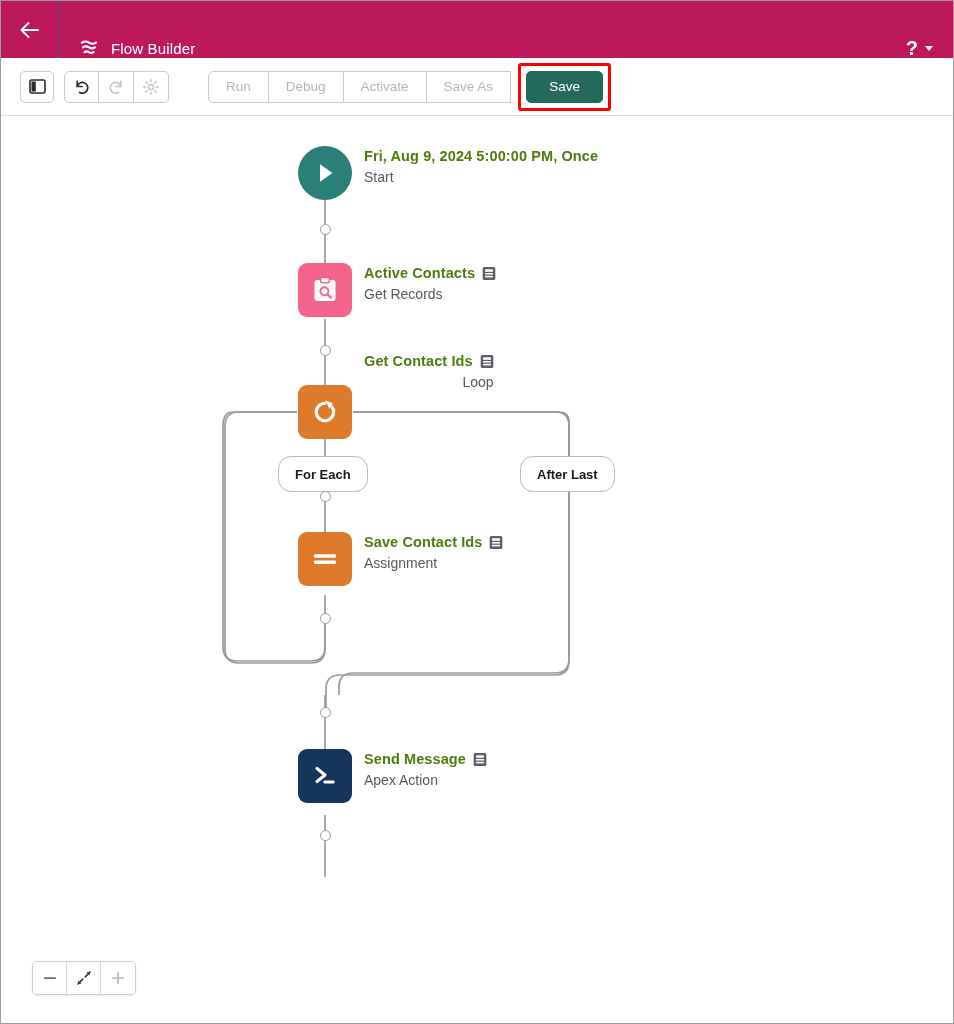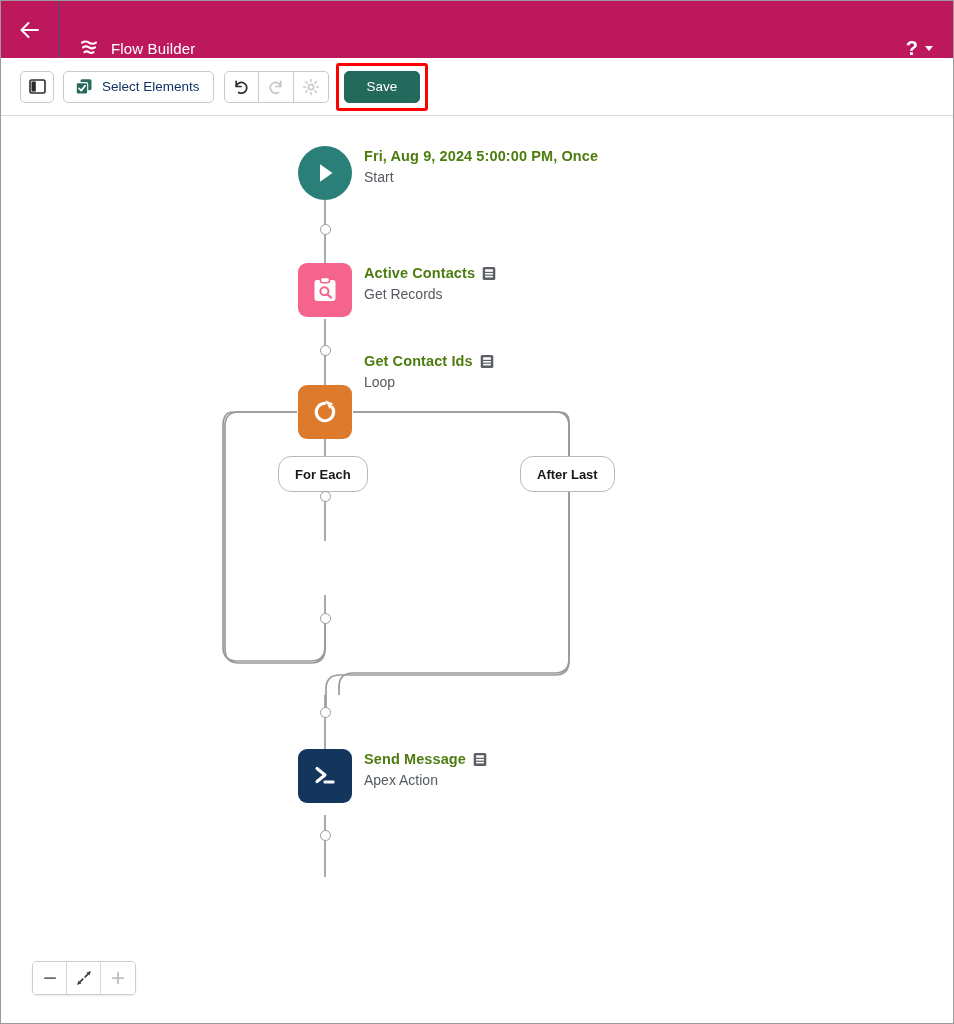--- a/index.html
+++ b/index.html
@@ -264,28 +264,20 @@
 
   <div class="toolbar">
 
     <div class="tb-btn tb-icon-btn" id="panel-toggle-btn">
       <svg width="17" height="15" viewBox="0 0 17 15">
         <rect x="1" y="1" width="15" height="13" rx="1.6" fill="none" stroke="#2b2b2b" stroke-width="1.6"></rect>
         <rect x="2.5" y="2.5" width="4.3" height="10" fill="#2b2b2b"></rect>
       </svg>
     </div>
 
-    <div class="tb-btn tb-select-elements">
-      <svg width="18" height="18" viewBox="0 0 18 18">
-        <rect x="5.5" y="1.2" width="11" height="11" rx="1.6" fill="#2a6b5e"></rect>
-        <rect x="1.2" y="4.6" width="11.5" height="11.5" rx="1.8" fill="#24685b" stroke="#ffffff" stroke-width="1.1"></rect>
-        <path d="M4 10.3 L6.2 12.6 L10.2 7.6" fill="none" stroke="#ffffff" stroke-width="1.7" stroke-linecap="round" stroke-linejoin="round"></path>
-      </svg>
-      <span>Select Elements</span>
-    </div>
 
     <div class="tb-group">
       <div class="tb-btn">
         <svg width="18" height="18" viewBox="0 0 18 18">
           <path d="M4.2 8.2 A5.4 5.4 0 1 1 6.6 14.4" fill="none" stroke="#2b2b2b" stroke-width="1.7" stroke-linecap="round"></path>
           <path d="M4.2 3.4 L4.2 8.5 L9.1 8.5" fill="none" stroke="#2b2b2b" stroke-width="1.7" stroke-linecap="round" stroke-linejoin="round"></path>
         </svg>
       </div>
       <div class="tb-btn tb-disabled">
         <svg width="18" height="18" viewBox="0 0 18 18">
@@ -299,20 +291,34 @@
             <circle cx="9" cy="9" r="2.6"></circle>
             <path d="M9 1.6 L9 3.6 M9 14.4 L9 16.4 M1.6 9 L3.6 9 M14.4 9 L16.4 9
                      M3.8 3.8 L5.2 5.2 M12.8 12.8 L14.2 14.2
                      M14.2 3.8 L12.8 5.2 M5.2 12.8 L3.8 14.2" stroke-linecap="round"></path>
           </g>
         </svg>
       </div>
     </div>
 
 
+    <div class="tb-actions">
+      <div class="tb-btn">
+        <span>Run</span>
+      </div>
+      <div class="tb-btn">
+        <span>Debug</span>
+      </div>
+      <div class="tb-btn">
+        <span>Activate</span>
+      </div>
+      <div class="tb-btn">
+        <span>Save As</span>
+      </div>
+    </div>
 
     <div class="save-wrap">
       <div class="btn-save">
         <span>Save</span>
       </div>
     </div>
   </div>
 
   <div class="canvas">
 
@@ -391,34 +397,54 @@
       </div>
     </div>
 
     <div class="node" style="left:297px; top:268px;">
       <div class="node-shape" style="background:#dd7a2b;">
         <svg width="30" height="30" viewBox="0 0 30 30">
           <path d="M15 6.3 A8.7 8.7 0 1 0 22.3 10.4" fill="none" stroke="#ffffff" stroke-width="3.1" stroke-linecap="round"></path>
           <path d="M15.4 3.2 L22.9 6.6 L19.6 12.0" fill="#ffffff"></path>
         </svg>
       </div>
-      <div class="node-text" style="margin-top:-34px;">
+      <div class="node-text" style="margin-top:-34px;text-align:right;">
         <div class="node-title-row">
           <span class="node-title">Get Contact Ids</span>
           <svg class="rec-badge" width="14" height="15" viewBox="0 0 14 15">
             <rect x="0.7" y="0.9" width="12.6" height="13.2" rx="1.6" fill="#5c6066"></rect>
             <rect x="3.1" y="3.3" width="7.8" height="2.5" fill="#ffffff"></rect>
             <rect x="3.1" y="7.0" width="7.8" height="1.6" fill="#ffffff"></rect>
             <rect x="3.1" y="9.8" width="7.8" height="1.6" fill="#ffffff"></rect>
           </svg>
         </div>
         <div class="node-sub">Loop</div>
       </div>
     </div>
 
+    <div class="node" style="left:297px; top:415px;">
+      <div class="node-shape" style="background:#dd7a2b;">
+        <svg width="30" height="30" viewBox="0 0 30 30">
+          <rect x="4" y="10.2" width="22" height="3.5" rx="1.1" fill="#ffffff"></rect>
+          <rect x="4" y="16.4" width="22" height="3.5" rx="1.1" fill="#ffffff"></rect>
+        </svg>
+      </div>
+      <div class="node-text">
+        <div class="node-title-row">
+          <span class="node-title">Save Contact Ids</span>
+          <svg class="rec-badge" width="14" height="15" viewBox="0 0 14 15">
+            <rect x="0.7" y="0.9" width="12.6" height="13.2" rx="1.6" fill="#5c6066"></rect>
+            <rect x="3.1" y="3.3" width="7.8" height="2.5" fill="#ffffff"></rect>
+            <rect x="3.1" y="7.0" width="7.8" height="1.6" fill="#ffffff"></rect>
+            <rect x="3.1" y="9.8" width="7.8" height="1.6" fill="#ffffff"></rect>
+          </svg>
+        </div>
+        <div class="node-sub">Assignment</div>
+      </div>
+    </div>
 
     <div class="node" style="left:297px; top:632px;">
       <div class="node-shape" style="background:#14365d;">
         <svg width="30" height="30" viewBox="0 0 30 30">
           <path d="M7 7.5 L15 14 L7 20.5" fill="none" stroke="#ffffff" stroke-width="3.1" stroke-linecap="round" stroke-linejoin="round"></path>
           <rect x="13.5" y="19.5" width="11" height="3" rx="1" fill="#ffffff"></rect>
         </svg>
       </div>
       <div class="node-text">
         <div class="node-title-row">

